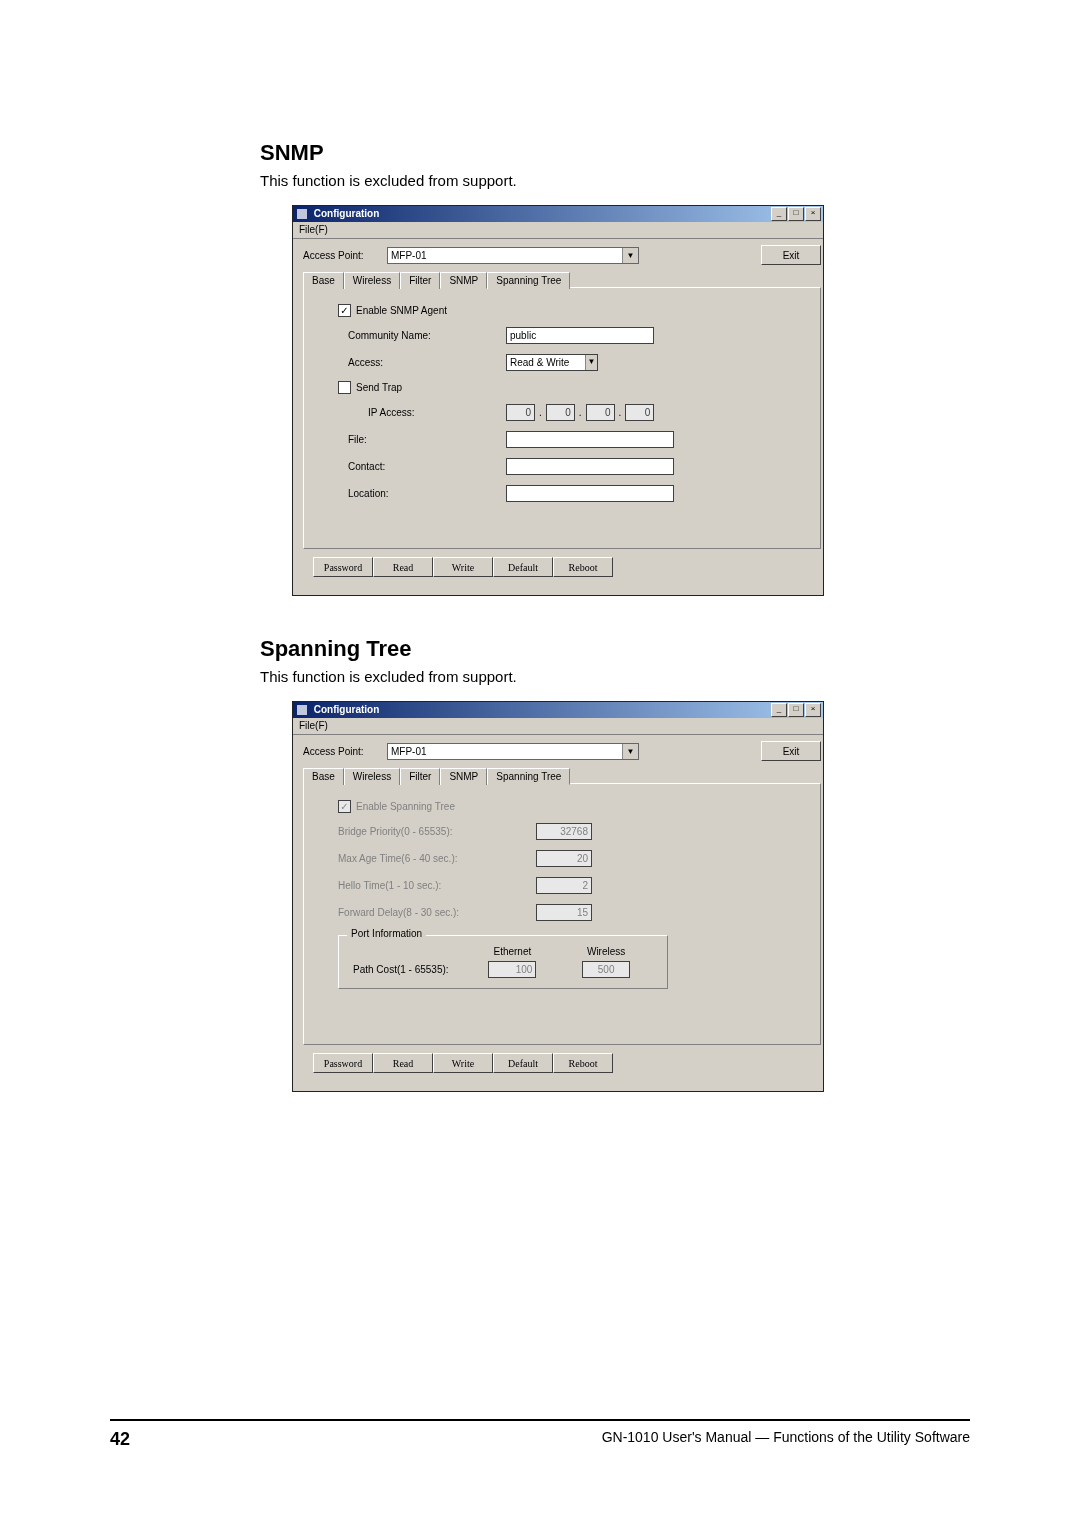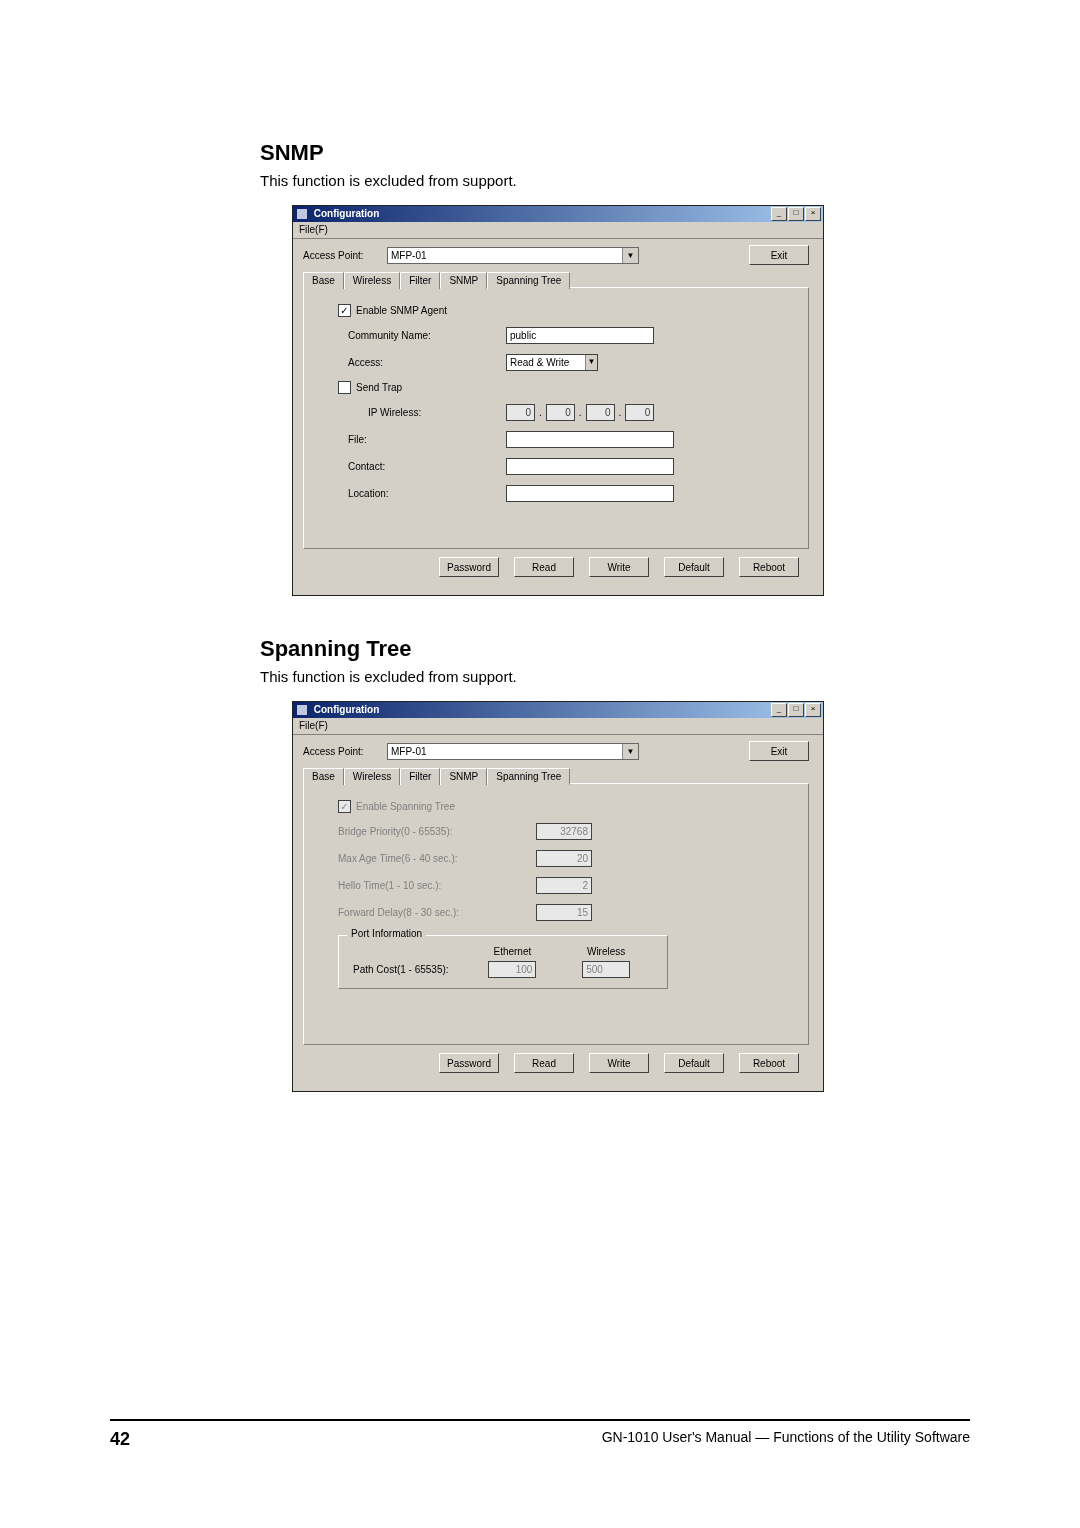--- a/index.html
+++ b/index.html
@@ -60,21 +60,21 @@
   .wbuttons span {
     display:inline-block; width:14px; height:12px;
     background:#d4d0c8; border:1px solid #fff;
     border-right-color:#404040; border-bottom-color:#404040;
     font-size:8px; line-height:10px; text-align:center; color:#000;
   }
   .menubar {
     background:#d4d0c8; border-bottom:1px solid #808080;
     padding:1px 6px; font-size:10px; height:14px; line-height:14px;
   }
-  .dlgbody { padding:6px 14px 10px 10px; }
+  .dlgbody { padding:6px 2px 10px 10px; }
   .toprow { display:flex; align-items:center; margin-bottom:6px; }
   .toprow .lbl { font-size:10px; margin-right:6px; width:78px; }
   .combo {
     display:flex; align-items:stretch; background:#fff; border:1px solid #666;
     height:15px; width:250px;
   }
   .combo input {
     border:0; font-size:10px; padding:0 3px; width:230px; outline:none;
   }
   .combo .drop {
@@ -122,21 +122,21 @@
   .group {
     border:1px solid #808080; border-left-color:#fff; border-top-color:#fff;
     margin:14px 0 0 10px; padding:10px 14px; position:relative; width:300px;
   }
   .group .legend {
     position:absolute; top:-8px; left:8px; background:#d4d0c8; padding:0 4px; font-size:10px;
   }
   .group .cols { display:flex; }
   .group .col { width:100px; font-size:10px; }
   .group .hdr { text-align:center; margin-bottom:4px; }
-  .buttonrow { display:flex; justify-content:flex-end; gap:15px; padding:8px 10px; }
+  .buttonrow { display:flex; justify-content:flex-start; gap:0; padding:8px 10px;font-family:Liberation Serif, serif; }
   .buttonrow .btn { margin:0; }
   
   .footer {
     position:absolute; left:110px; right:110px; bottom:78px;
     border-top:2px solid #000; padding-top:8px;
     display:flex; justify-content:space-between;
     font-size:14px;
   }
   .footer .pg { font-weight:bold; font-size:18px; }
 </style>
@@ -192,21 +192,21 @@
           <span class="selbox">
             <input value="Read &amp; Write" style="">
             <span class="drop">▼</span>
           </span>
         </div>
         <div class="chk indent">
           <span class="box"></span>
           <span>Send Trap</span>
         </div>
         <div class="formrow">
-          <span class="flabel" style="margin-left:40px;width:90px">IP Wireless:</span>
+          <span class="flabel" style="margin-left:40px;width:90px">IP Access:</span>
           <span class="oct">
             <span class="o">0</span>
               <span class="dot">.</span>
             <span class="o">0</span>
               <span class="dot">.</span>
             <span class="o">0</span>
               <span class="dot">.</span>
             <span class="o">0</span>
           </span>
         </div>
@@ -290,21 +290,21 @@
         <div class="group">
           <span class="legend">Port Information</span>
           <div class="cols dim">
             <div style="width:120px"></div>
             <div class="col hdr">Ethernet</div>
             <div class="col hdr">Wireless</div>
           </div>
           <div class="cols dim" style="align-items:center">
             <div style="width:120px;font-size:10px">Path Cost(1 - 65535):</div>
             <div class="col" style="text-align:center"><input class="textbox dim" style="width: 40px; text-align: right;" value="100"></div>
-            <div class="col" style="text-align:center"><input class="textbox dim" style="width: 40px; text-align: left;" value="500"></div>
+            <div class="col" style="text-align:center"><input class="textbox dim" style="width: 40px; text-align: center;" value="500"></div>
           </div>
         </div>
       </div>
       <div class="buttonrow">
         <span class="btn">Password</span>
         <span class="btn">Read</span>
         <span class="btn">Write</span>
         <span class="btn">Default</span>
         <span class="btn">Reboot</span>
       </div>

